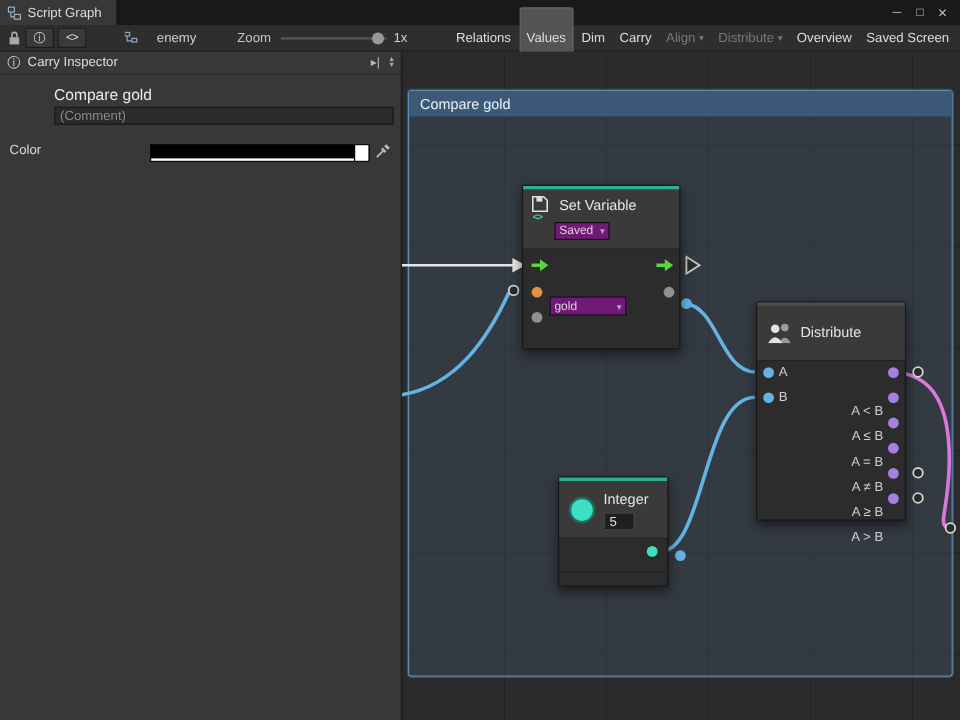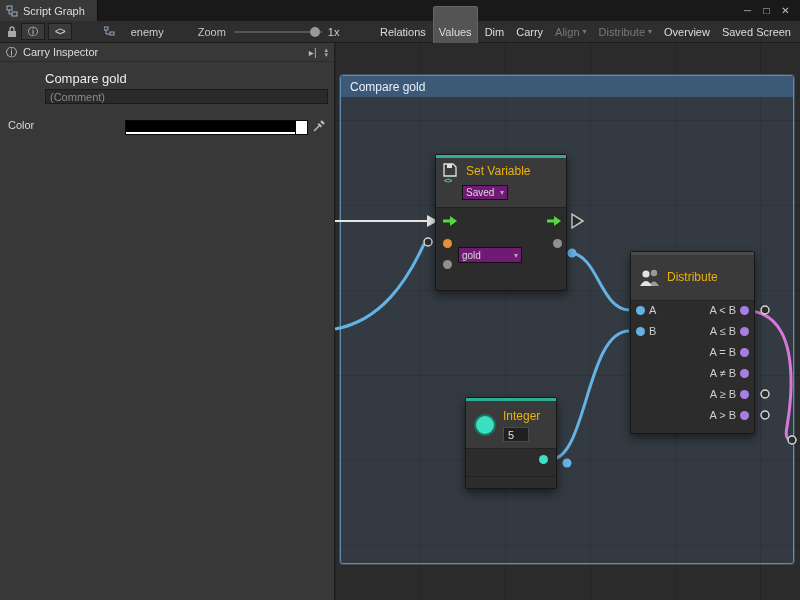--- a/index.html
+++ b/index.html
@@ -46,29 +46,29 @@
     background-image:linear-gradient(#232323 1px,transparent 1px),linear-gradient(90deg,#232323 1px,transparent 1px);
     background-size:85px 85px;background-position:0 -8px;overflow:hidden;}
   .group{position:absolute;left:5px;top:32px;width:454px;height:489px;background:rgba(80,115,150,.22);border:1px solid #5d8cb8;box-shadow:0 0 0 1px rgba(110,160,210,.30);border-radius:3px;z-index:1;box-sizing:border-box;}
   .group-header{height:21px;background:#3c5a77;display:flex;align-items:center;padding:0 9px;font-size:12px;color:#e8f1fb;}
 
   .wires{position:absolute;left:0;top:0;z-index:2;}
 
   .node{position:absolute;background:#2c2c2c;border:1px solid #171717;border-radius:2px;box-shadow:0 4px 10px rgba(0,0,0,.5);z-index:3;box-sizing:border-box;}
   .accent{position:absolute;left:0;top:0;right:0;height:3px;}
   .n-header{position:absolute;left:0;right:0;top:3px;background:#3a3a3a;border-bottom:1px solid #222;}
-  .n-title{position:absolute;font-size:12px;color:#eab308;}
+  .n-title{position:absolute;font-size:12px;color:#e5e5e5;}
   .dot{position:absolute;width:9px;height:9px;border-radius:50%;}
   .dot-orange{background:#e0923c;} .dot-gray{background:#909090;} .dot-blue{background:#64b3e4;}
   .dot-purple{background:#a77fe3;} .dot-teal{background:#3ce0c0;}
   .mini-dd{position:absolute;background:#701a75;border:1px solid #111;color:#d8d8d8;font-size:10px;display:flex;align-items:center;justify-content:space-between;padding:0 3px;box-sizing:border-box;}
   .mini-dd .arrow{font-size:8px;color:#aaa;}
   .crow{position:absolute;left:0;right:0;height:21px;font-size:11px;color:#cfcfcf;}
   .clbl{position:absolute;top:4px;}
-  .clbl.out{right:18px;}
+  .clbl.out{right:18px;margin-top:33px;}
   .val-field{position:absolute;background:#1f1f1f;border:1px solid #4a4a4a;color:#e0e0e0;font-size:11px;padding:0 4px;box-sizing:border-box;display:flex;align-items:center;}
   .badge-code{position:absolute;left:2px;top:14px;font-size:8px;font-weight:bold;color:#3fd0b0;letter-spacing:-1px;}
   .int-circle{position:absolute;width:22px;height:22px;border-radius:50%;background:#3ce0c0;border:2px solid #1f6f60;box-sizing:border-box;}
 </style>
 </head>
 <body>
 
 <div id="app">
 
   <div class="titlebar">

